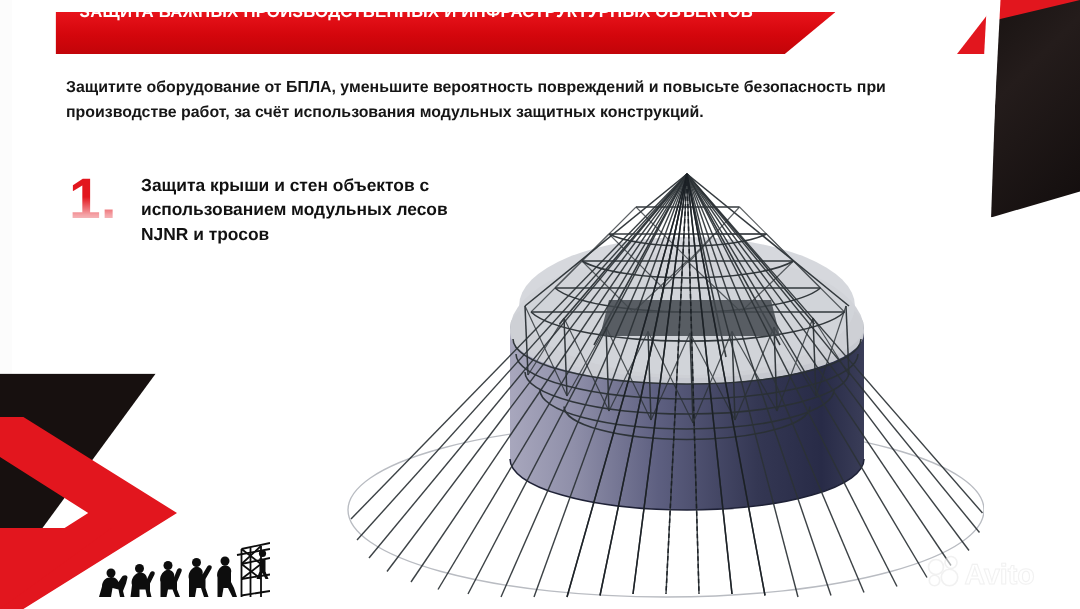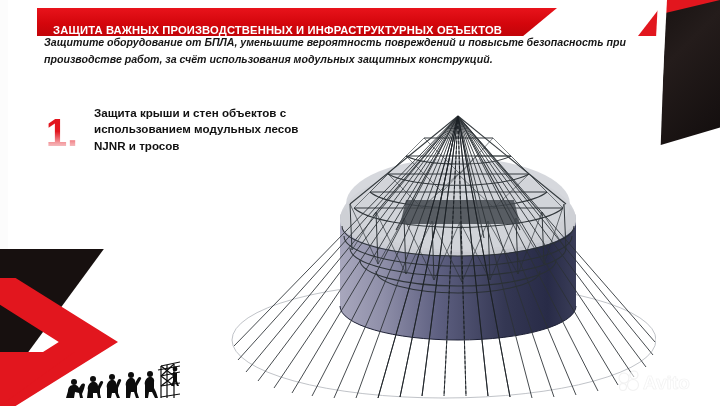--- a/index.html
+++ b/index.html
@@ -17,47 +17,47 @@
 
   
   .header-banner{
     position:absolute;left:37px;top:8px;width:520px;height:28px;
     background:linear-gradient(180deg,#e8131b 0%,#d4060c 55%,#c20409 100%);
     -webkit-clip-path:polygon(0 0, 100% 0, 93.5% 100%, 0 100%);
     clip-path:polygon(0 0, 100% 0, 93.5% 100%, 0 100%);
     box-shadow:0 1px 2px rgba(0,0,0,.18);
   }
   .header-title{
-    position:absolute;left:53px;top:24px;
+    position:absolute;left:53px;top:2px;
     color:#ffffff;font-size:11.2px;font-weight:bold;
     letter-spacing:.15px;white-space:nowrap;
     font-family:"Liberation Sans","DejaVu Sans",sans-serif;
   }
 
   
   .lead{
-    position:absolute;left:44px;top:34px;width:600px;
-    font-size:10.6px;font-weight:bold;color:#161616;line-height:1.62;font-style:italic;
+    position:absolute;left:44px;top:50px;width:600px;
+    font-size:10.6px;font-weight:bold;color:#161616;line-height:1.62;
   }
   .sub{
     position:absolute;left:44px;top:91px;width:600px;
     font-size:10.4px;font-weight:normal;color:#1b1b1b;line-height:1.5;
   }
 
   
   .num-wrap{position:absolute;left:46px;top:113px;width:44px;height:46px;}
   .num{
     font-size:38px;font-weight:bold;line-height:40px;
     background:linear-gradient(180deg,#e2161e 0%,#e2161e 46%,#f4a0a4 74%,#f6eded 96%);
     -webkit-background-clip:text;background-clip:text;
     color:transparent;-webkit-text-fill-color:transparent;
     font-family:"Liberation Sans","DejaVu Sans",sans-serif;
   }
   .item-title{
-    position:absolute;left:94px;top:105px;width:215px;
+    position:absolute;left:94px;top:116px;width:215px;
     font-size:11.6px;font-weight:bold;color:#111;line-height:1.42;
   }
 
   
   .corner-red{
     position:absolute;right:0;top:0;width:82px;height:36px;
     background:#e2161e;
     -webkit-clip-path:polygon(34% 0, 100% 0, 100% 100%, 0 100%);
     clip-path:polygon(34% 0, 100% 0, 100% 100%, 0 100%);
   }

